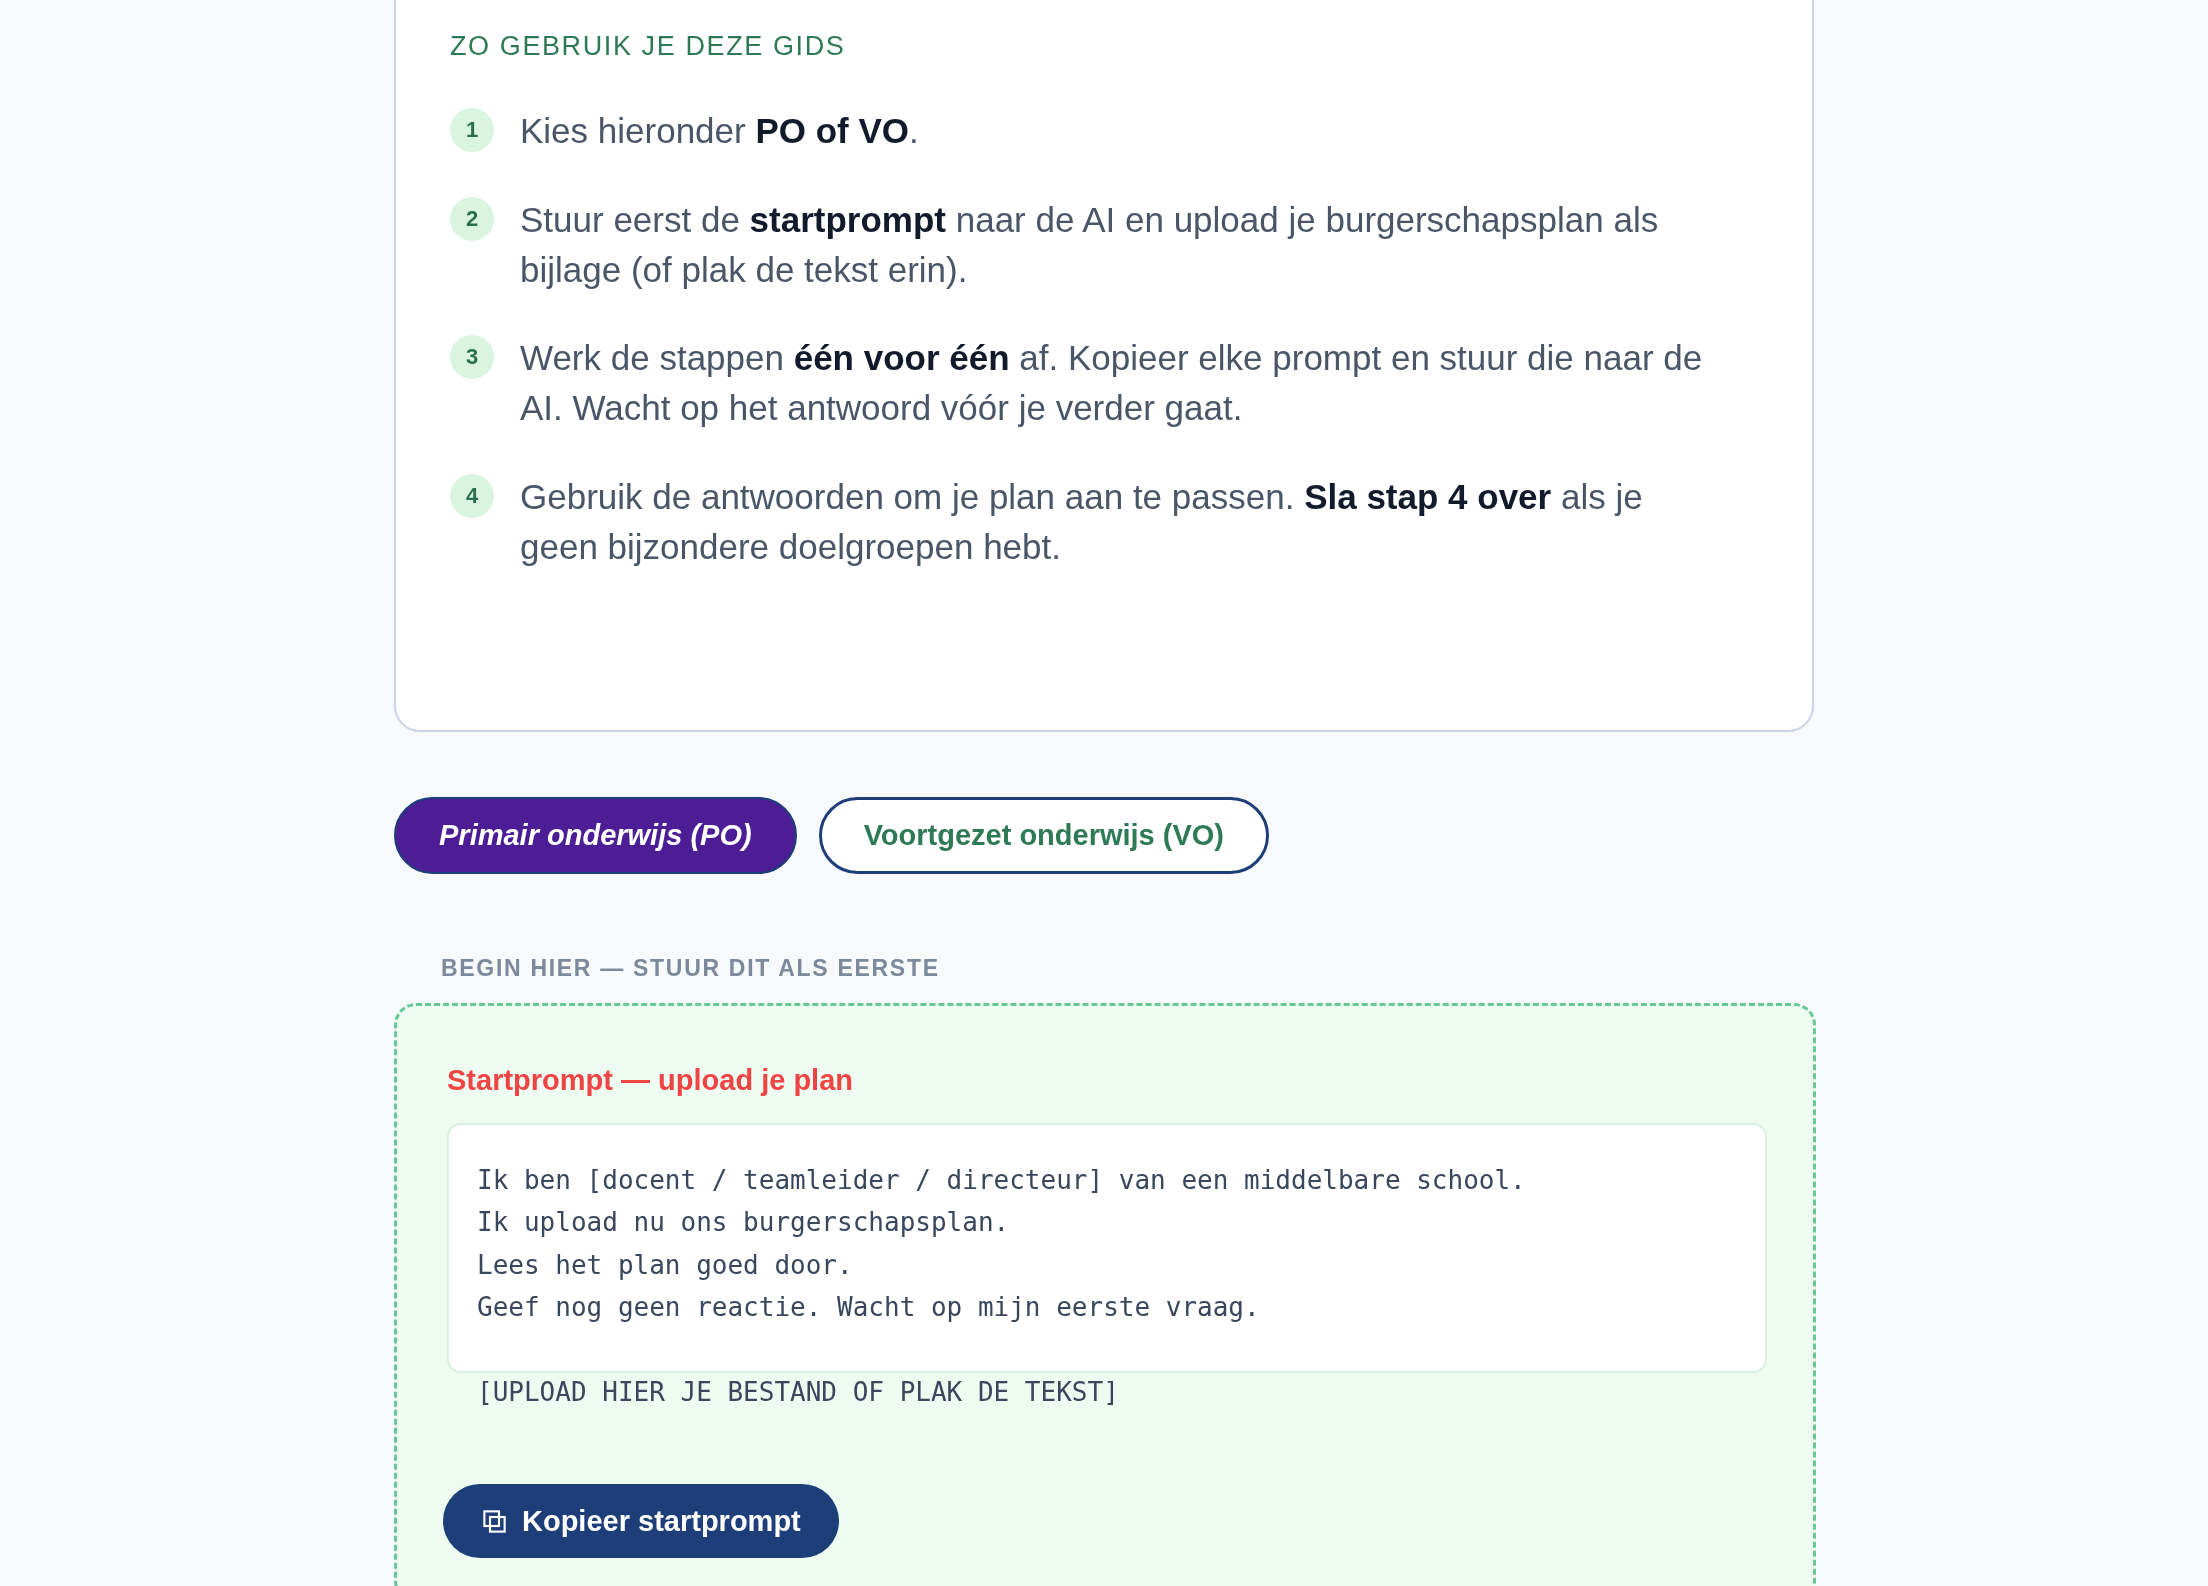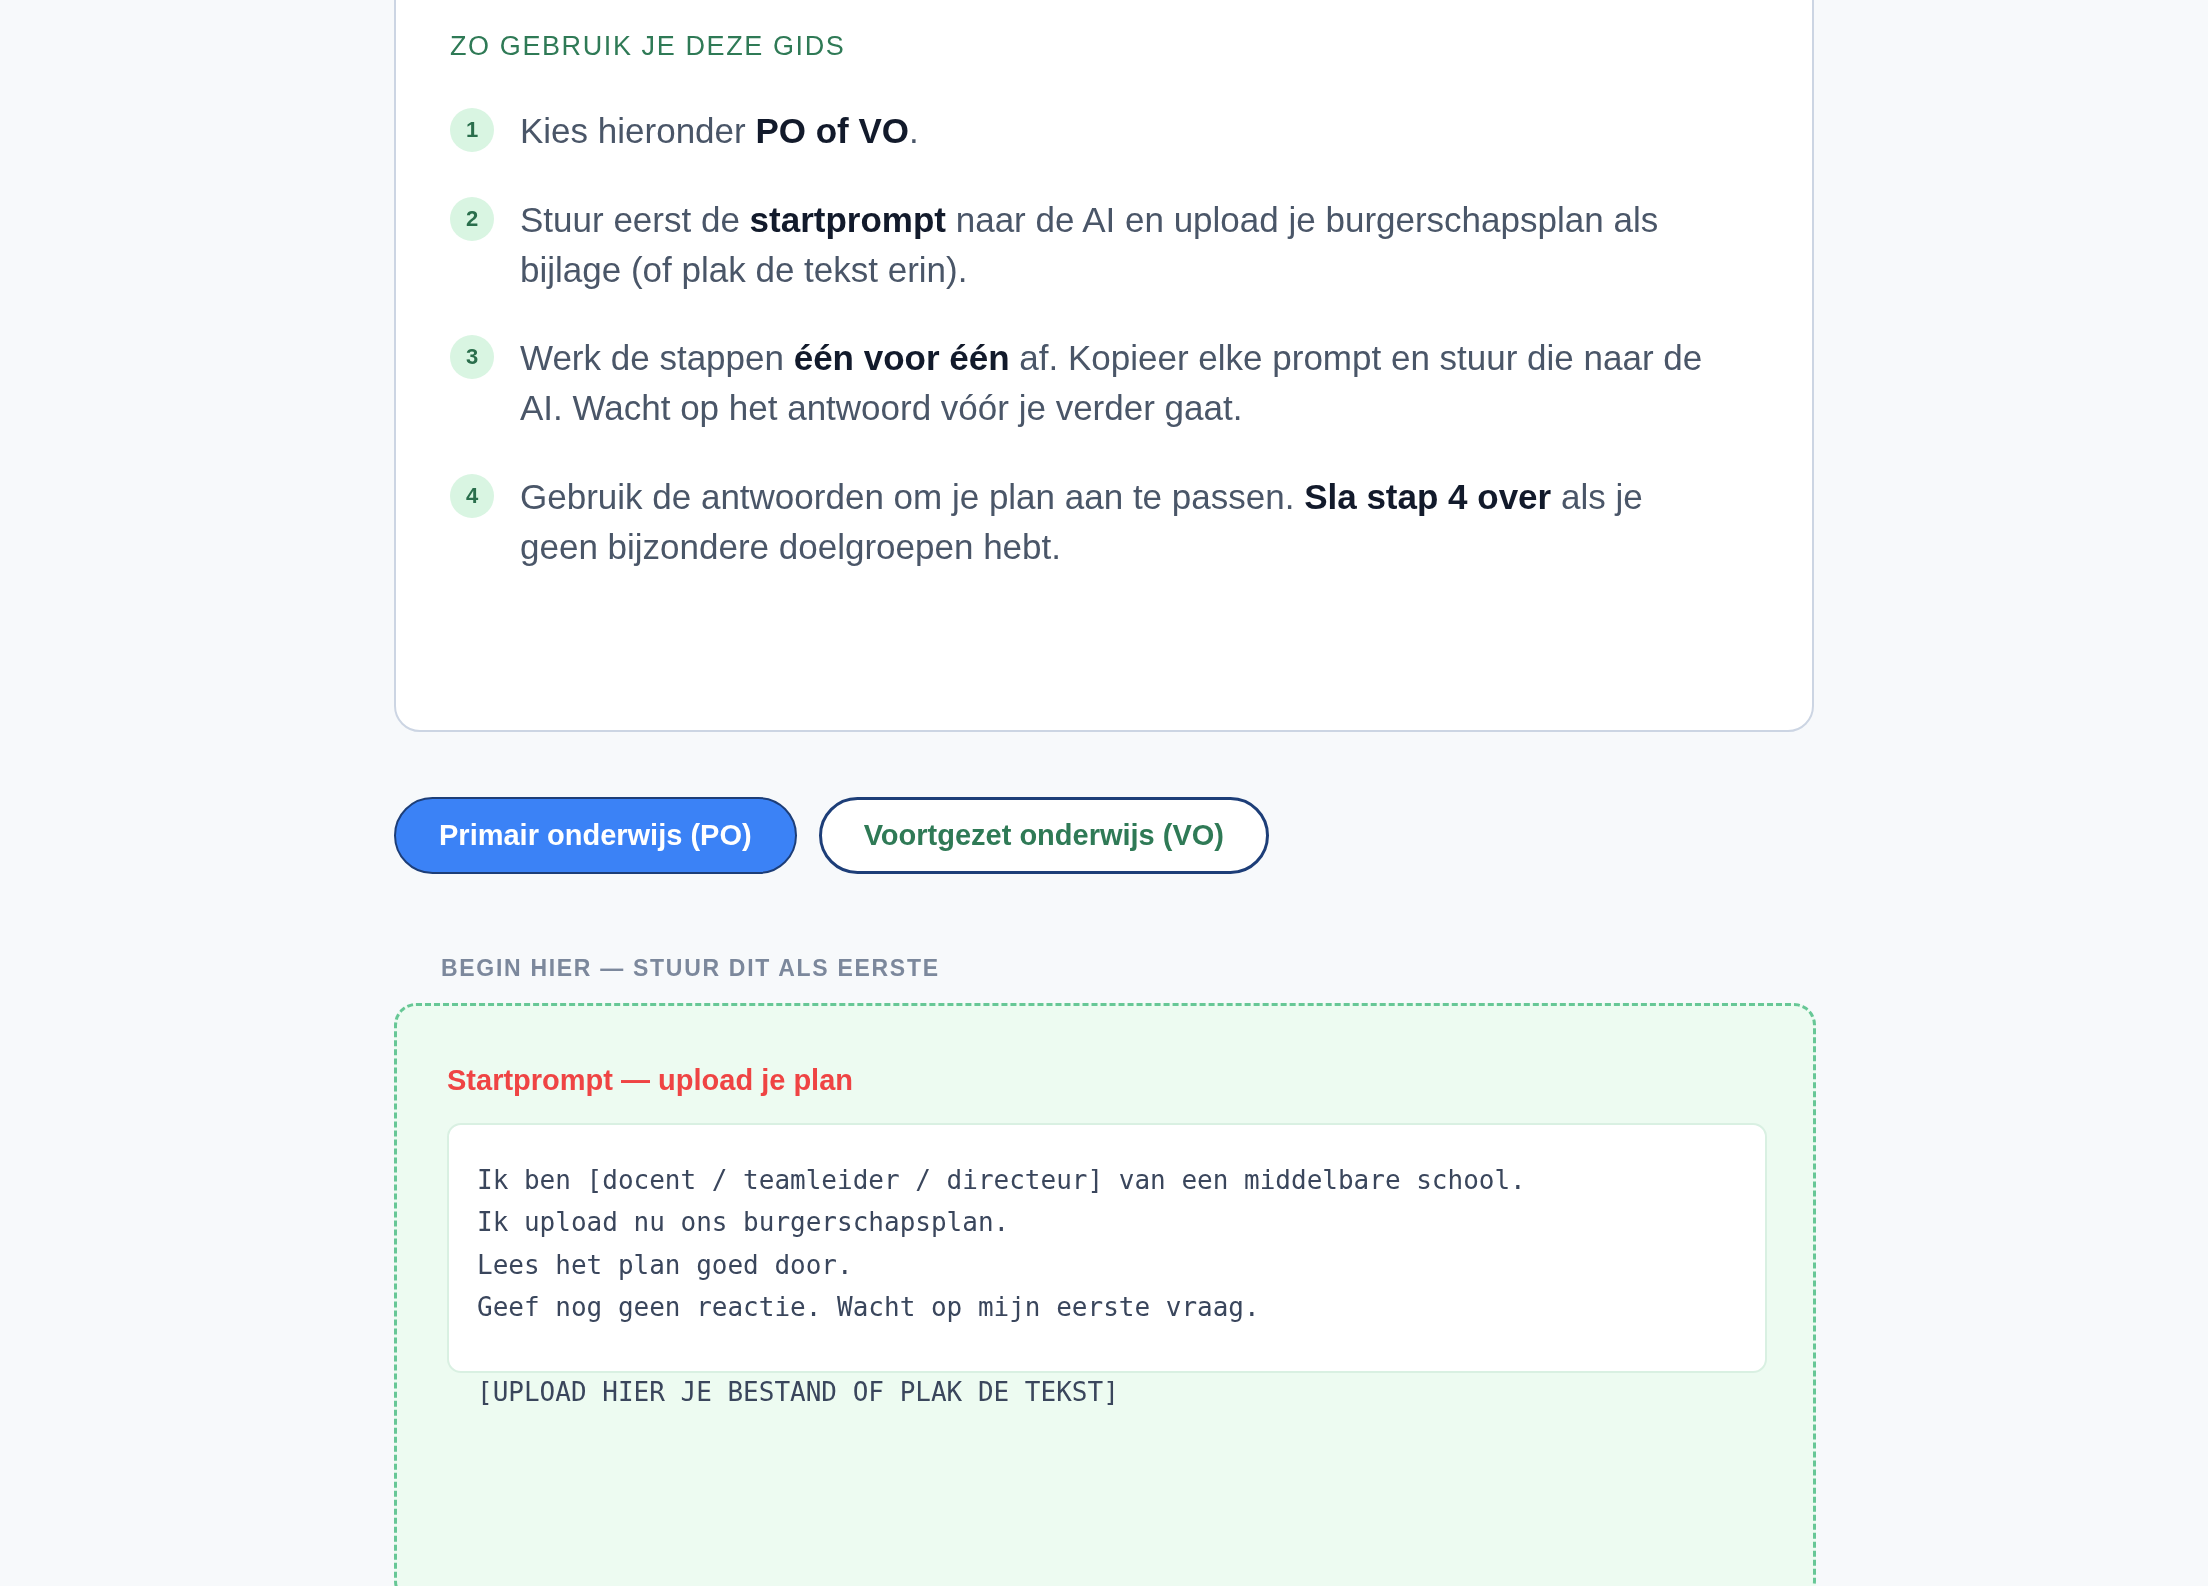--- a/index.html
+++ b/index.html
@@ -107,24 +107,25 @@
     font-size: 29px;
     font-weight: 700;
     display: flex;
     align-items: center;
     justify-content: center;
     cursor: pointer;
     white-space: nowrap;
     font-family: "Liberation Sans", "DejaVu Sans", sans-serif;
   }
   .toggle-btn.primary {
-    background: #3b82f6;
+    background: #4c1d95;
     color: #ffffff;
     border: 2px solid #1d3e78;
     padding: 0 43px;
+    font-style: italic;
   }
   .toggle-btn.secondary {
     background: #ffffff;
     color: #2f7a56;
     border: 3px solid #1d3e78;
     padding: 16px 42px;
     margin-left: 22px;
   }
 
   
@@ -248,15 +249,24 @@
 
     <div class="prompt-box">
       <pre class="prompt-pre">Ik ben [docent / teamleider / directeur] van een middelbare school.
 Ik upload nu ons burgerschapsplan.
 Lees het plan goed door.
 Geef nog geen reactie. Wacht op mijn eerste vraag.
 
 [UPLOAD HIER JE BESTAND OF PLAK DE TEKST]</pre>
     </div>
 
+    <button class="copy-btn">
+      <span class="copy-icon">
+        <svg width="27" height="27" viewBox="0 0 24 24" fill="none" stroke="#ffffff" stroke-width="1.9" stroke-linecap="square" stroke-linejoin="miter" aria-hidden="true">
+          <rect x="3" y="3" width="13" height="13"></rect>
+          <rect x="8" y="8" width="13" height="13"></rect>
+        </svg>
+      </span>
+      <span>Kopieer startprompt</span>
+    </button>
   </section>
 
 </div>
 
 </body></html>

